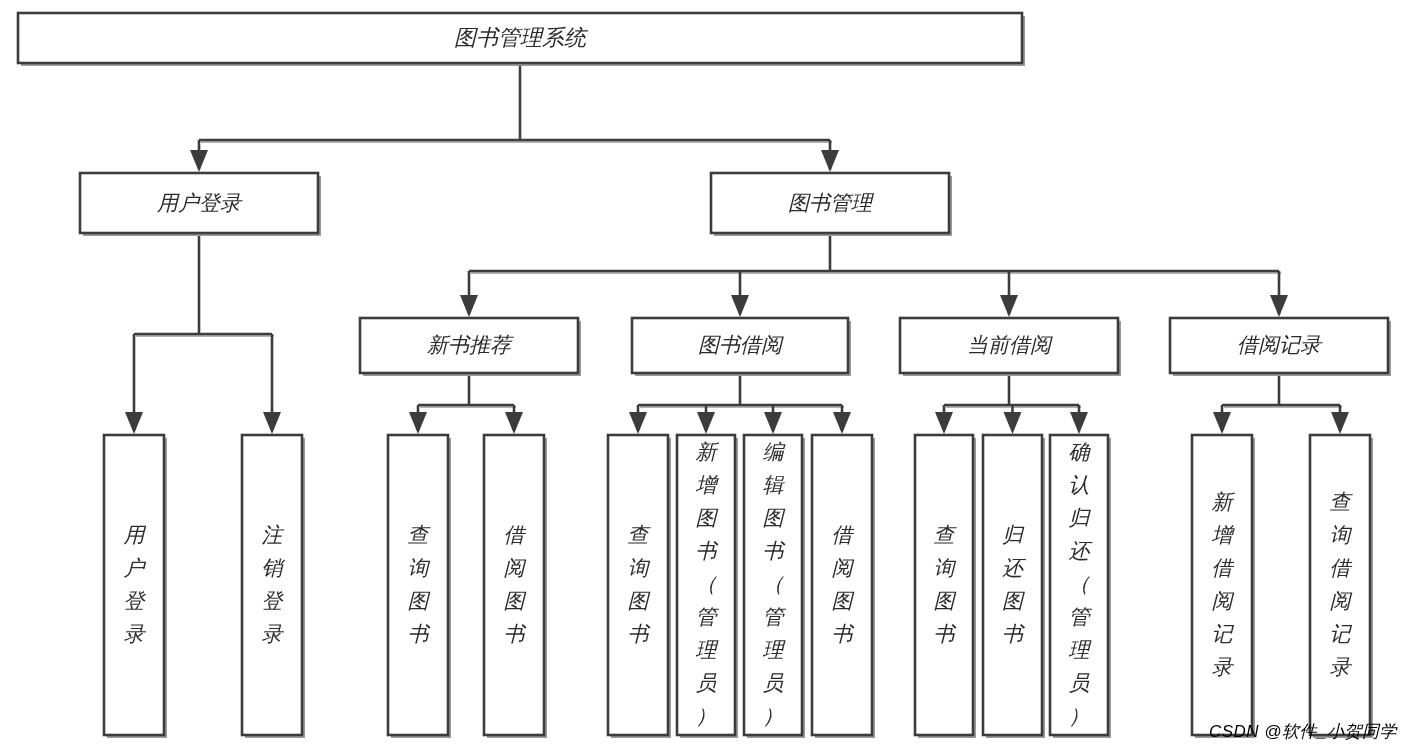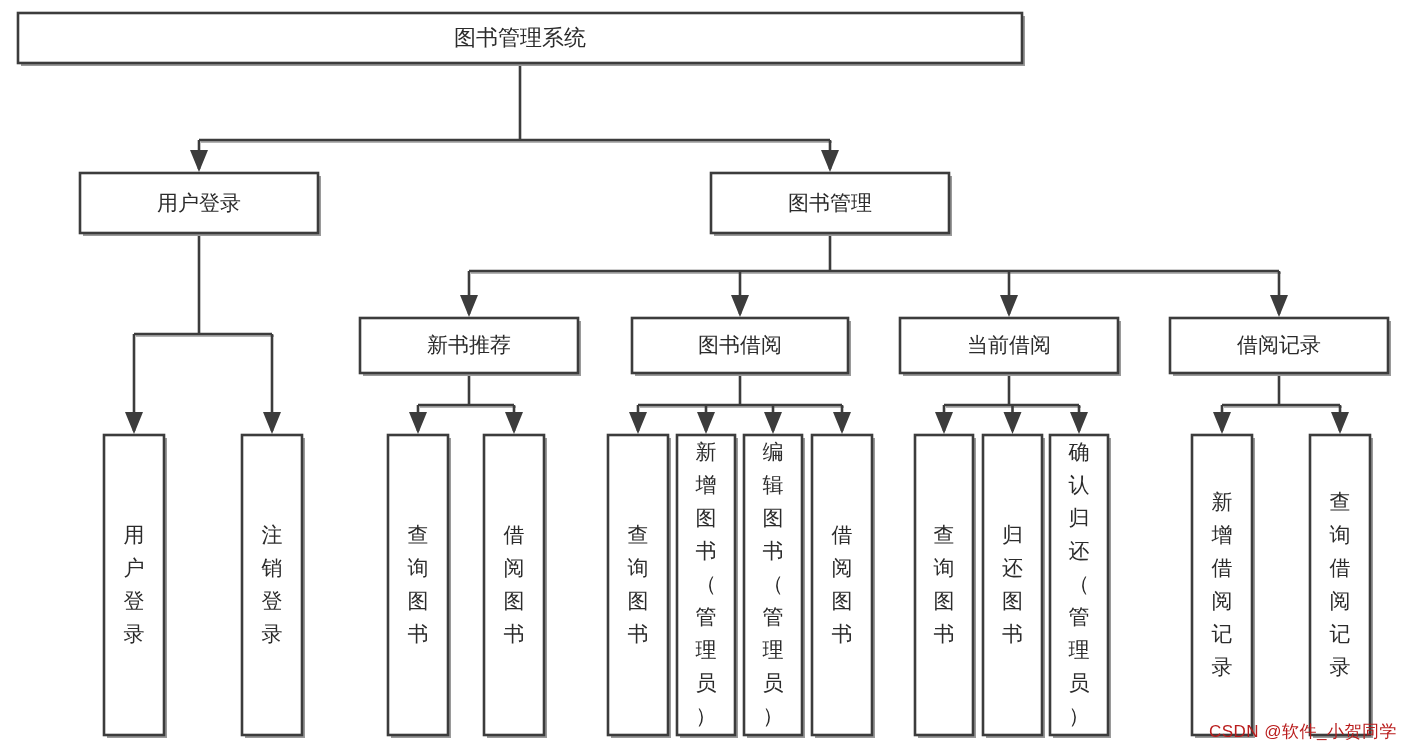--- a/index.html
+++ b/index.html
@@ -2,21 +2,21 @@
 <html><head>
 <meta charset="utf-8">
 <title>图书管理系统 结构图</title>
 <style>
   html,body{margin:0;padding:0;background:#ffffff;}
   body{
     font-family:"Liberation Sans","DejaVu Sans",sans-serif;
     width:1405px;height:747px;overflow:hidden;
   }
   #diagram-root{
-    position:relative;width:1405px;height:747px;background:#ffffff;
+    position:relative;width:1405px;height:747px;background:#ffffff;font-style:italic;
   }
   svg#tree-svg{position:absolute;left:0;top:0;width:1405px;height:747px;display:block;}
 
   .node-box{
     fill:#ffffff;stroke:#3c3c3c;stroke-width:2.6;
   }
   .node-shadow{ fill:#9a9a9a; }
   .connector{
     stroke:#3c3c3c;stroke-width:2.6;fill:none;stroke-linecap:butt;
   }
@@ -31,21 +31,21 @@
   }
   .label-h{ font-size:21px; }
   .label-h-title{ font-size:22px; }
   .label-v{ font-size:21px; }
 
   .watermark{
     position:absolute;
     right:8px;bottom:4px;
     font-family:"Liberation Sans","DejaVu Sans",sans-serif;
     font-size:17px;
-    color:#b91c1c;
+    color:#000000;
     letter-spacing:0.5px;
     white-space:nowrap;
     user-select:none;
   }
 </style>
 </head>
 <body>
 
 <div id="diagram-root">
 

